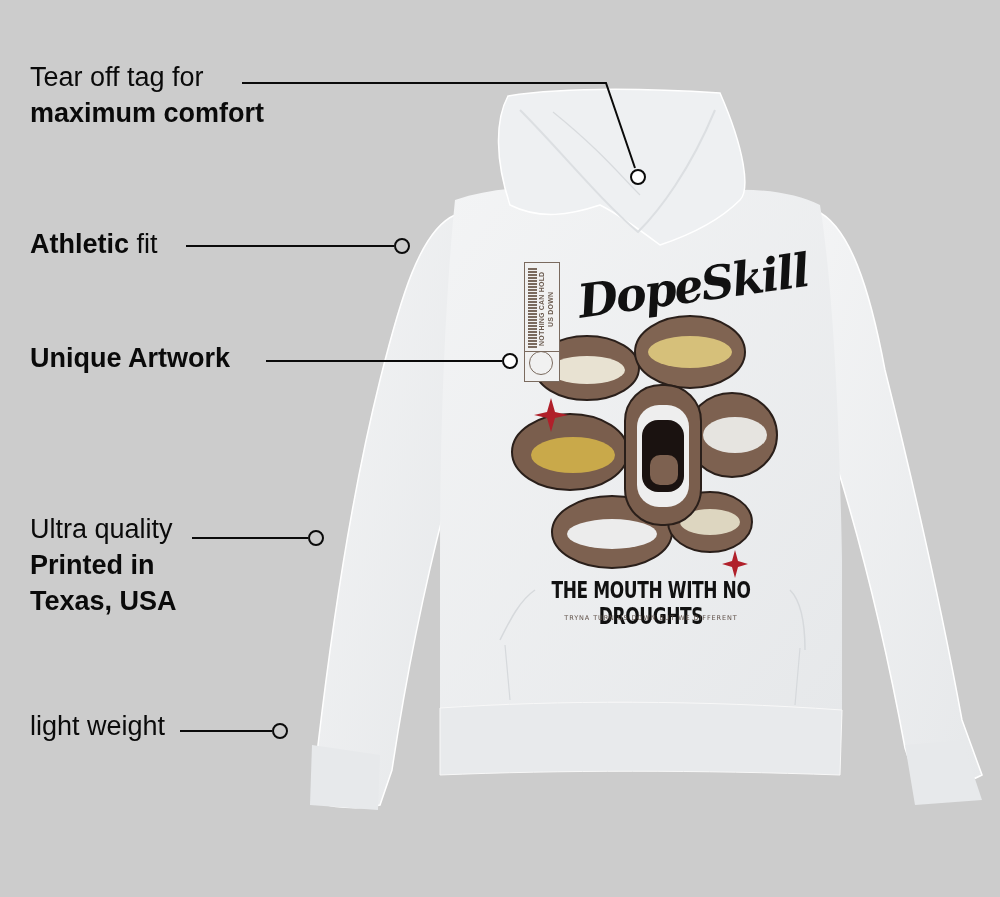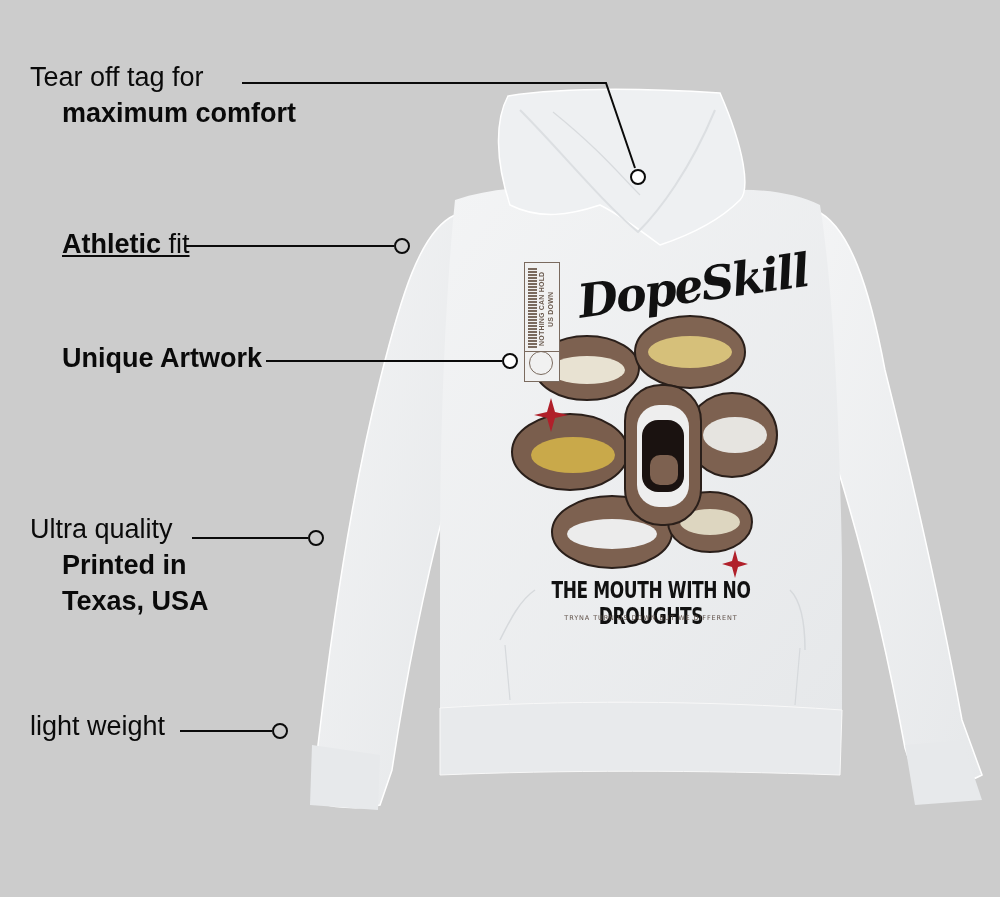--- a/index.html
+++ b/index.html
@@ -6,21 +6,21 @@
   body {
     width: 1000px; height: 897px; position: relative; overflow: hidden;
     background: #cccccc;
     font-family: "Liberation Sans", "DejaVu Sans", sans-serif;
     color: #0a0a0a;
   }
   .callout-text {
     position: absolute; left: 30px;
     font-size: 27px; line-height: 36px;
   }
-  .b { font-weight: bold; margin-left: 32px; }
+  .b { font-weight: bold; }
   .n { font-weight: normal; }
   svg.overlay { position: absolute; left: 0; top: 0; }
   .art-tag {
     position: absolute; left: 524px; top: 262px; width: 36px; height: 120px;
     border: 1.5px solid #7a6a5e; box-sizing: border-box; background: #f1f1f1;
   }
   .art-tag .bars {
     position: absolute; left: 3px; top: 5px; width: 9px; height: 80px;
     background: repeating-linear-gradient(to bottom, #7a6a5e 0 2px, transparent 2px 3px);
   }
@@ -129,21 +129,21 @@
 </div>
 <div class="art-title">DopeSkill</div>
 <div class="art-slogan">THE MOUTH WITH NO DROUGHTS</div>
 <div class="art-sub">TRYNA TURN US DOWN BUT WE DIFFERENT</div>
 
 <div class="callout-text" style="top:59px;">
   <div class="n">Tear off tag for</div>
   <div class="b">maximum comfort</div>
 </div>
 
-<div class="callout-text" style="top:226px;text-decoration:underline;">
+<div class="callout-text" style="top:226px;">
   <span class="b">Athletic</span><span class="n" style="white-space:pre;"> fit</span>
 </div>
 
 <div class="callout-text" style="top:340px;">
   <div class="b">Unique Artwork</div>
 </div>
 
 <div class="callout-text" style="top:511px;">
   <div class="n">Ultra quality</div>
   <div class="b">Printed in</div>

